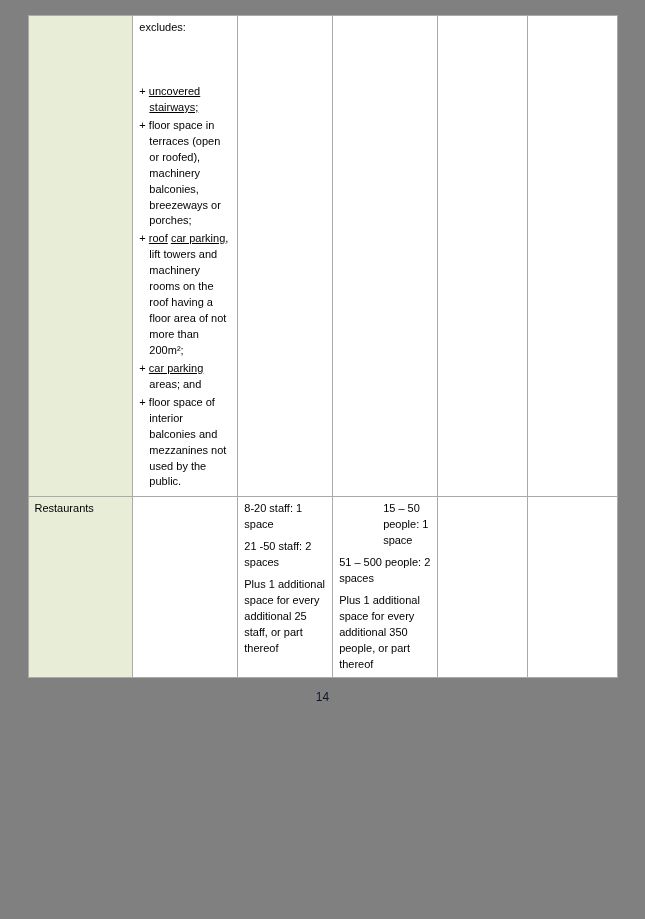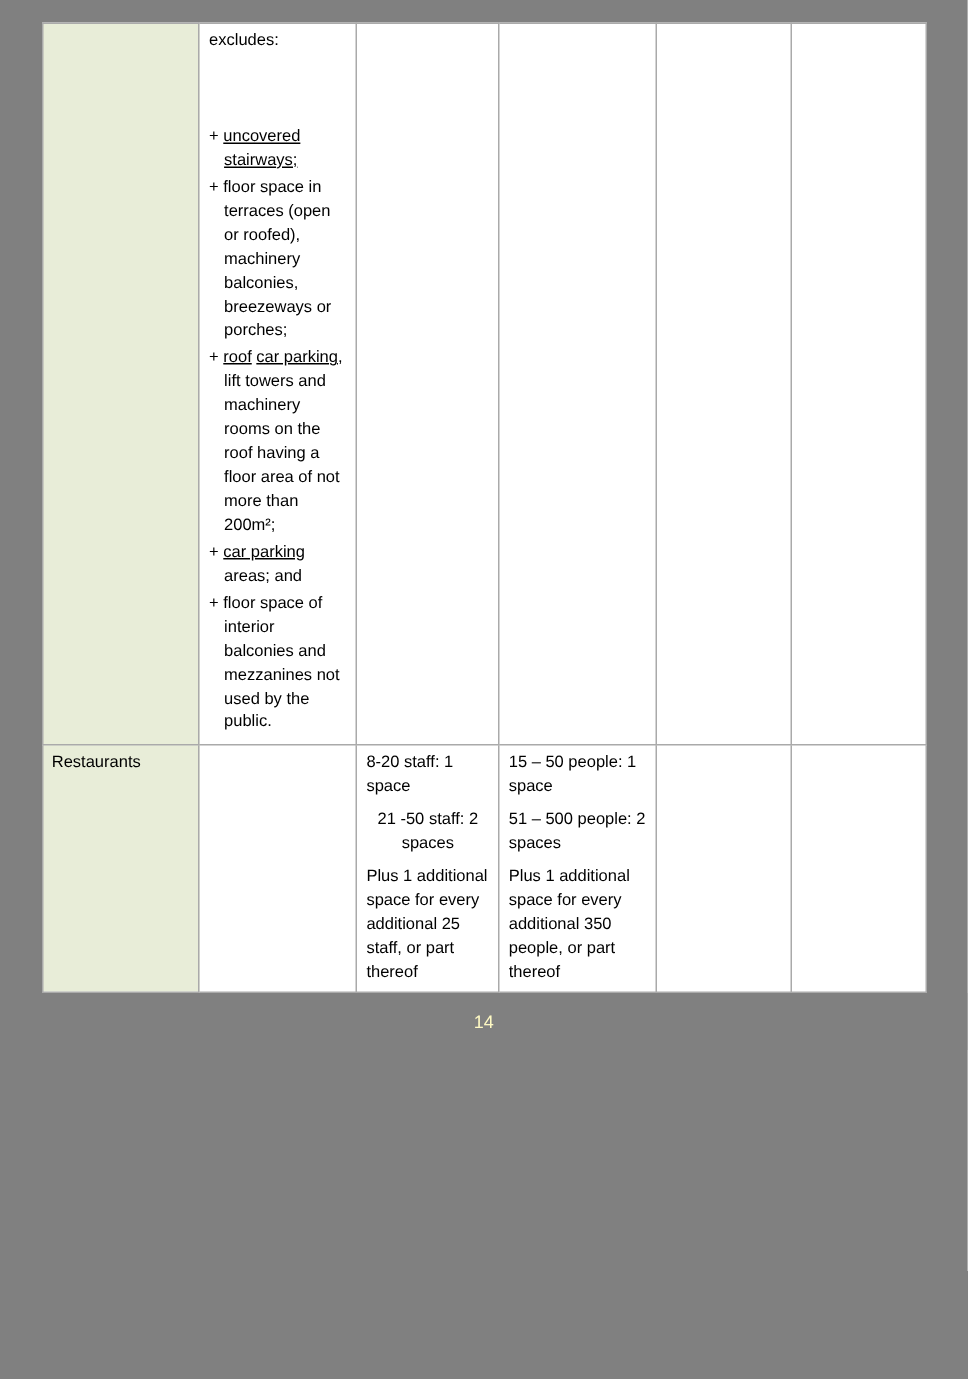--- a/index.html
+++ b/index.html
@@ -62,21 +62,21 @@
       color: #333;
       background: #808080;
     }
     .restaurants-label {
       font-size: 11px;
     }
   </style>
 </head>
 <body>
 
-<div style="width:645px; background:#808080; min-height:919px; display:flex; flex-direction:column; align-items:center;">
+<div style="width:645px; background:#808080; min-height:919px; display:flex; flex-direction:column; align-items:center;border-radius:10px;">
   <div style="width:590px; background:#ffffff; margin-top:15px;">
     <table class="table-wrapper" style="border-collapse:collapse; width:100%;">
 
       <tbody>
           <tr>
         <td class="left-green-col">
           
         </td>
         <td style="width:105px; vertical-align:top; padding:4px 6px;">
           <div class="cell-text">
@@ -107,31 +107,31 @@
       </tr>
 
       <tr>
         <td class="left-green-col" style="width:105px; vertical-align:top; padding:4px 6px;margin-top:28px;">
           <div class="restaurants-label">Restaurants</div>
         </td>
         <td style="width:105px; vertical-align:top; padding:4px 6px; height:160px;"></td>
         <td style="width:95px; vertical-align:top; padding:4px 6px;">
           <div class="cell-text">
             <div style="margin-bottom:6px;">8-20 staff: 1 space</div>
-            <div style="margin-bottom:6px;text-align:center;">21 -50 staff: 2 spaces</div>
+            <div style="margin-bottom:6px;">21 -50 staff: 2 spaces</div>
             <div>Plus 1 additional space for every additional 25 staff, or part thereof</div>
           </div>
         </td>
         <td style="width:105px; vertical-align:top; padding:4px 6px;">
           <div class="cell-text">
-            <div style="margin-bottom:6px;">15 – 50 people: 1 space</div>
+            <div style="margin-bottom:6px;margin-left:44px;">15 – 50 people: 1 space</div>
             <div style="margin-bottom:6px;">51 – 500 people: 2 spaces</div>
             <div>Plus 1 additional space for every additional 350 people, or part thereof</div>
           </div>
         </td>
         <td style="width:90px; vertical-align:top; padding:4px 6px;"></td>
         <td style="width:90px; vertical-align:top; padding:4px 6px;"></td>
       </tr>
     </tbody>
       </table>
   </div>
-  <div class="page-number" style="width:645px; text-align:center; padding:12px 0; color:#fef9c3; font-size:12px;">14</div>
+  <div class="page-number" style="width:645px; text-align:center; padding:12px 0; color:#0f172a; font-size:12px;">14</div>
 </div>
 
 </body></html>

